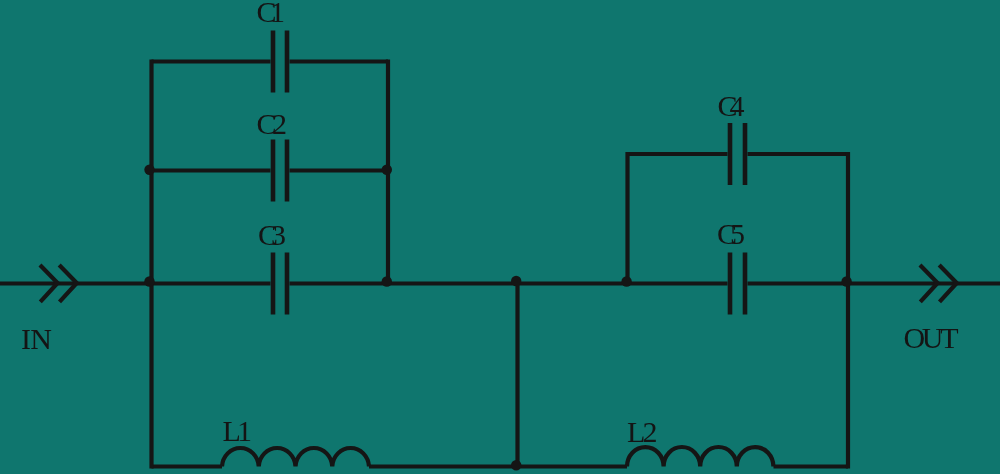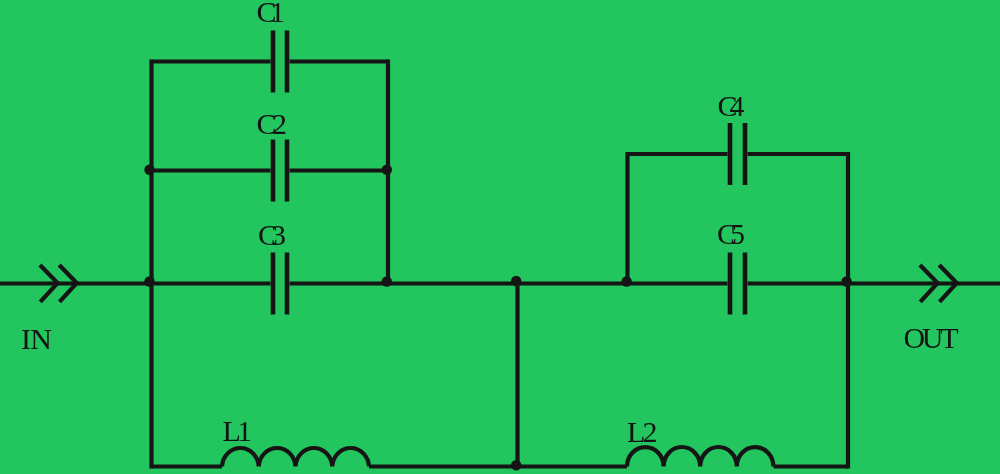--- a/index.html
+++ b/index.html
@@ -1,16 +1,16 @@
 <!DOCTYPE html>
 <html><head>
 <meta charset="utf-8">
 <style>
   html,body{margin:0;padding:0;background:#ffffff;}
-  .page{width:1000px;height:474px;position:relative;overflow:hidden;background:#22c55e;}
+  .page{width:1000px;height:474px;position:relative;overflow:hidden;background:#0f766e;}
   svg{position:absolute;left:0;top:0;filter:blur(0.55px);}
   text{font-family:"Liberation Serif", serif;font-size:30px;fill:#141414;}
 </style>
 </head>
 <body>
 <div class="page">
 <svg width="1000" height="474" viewBox="0 0 1000 474">
   <g stroke="#151515" stroke-width="4.2" fill="none">
 
     <path d="M 0 283.5 H 270.5 M 289.5 283.5 H 727.5 M 747.5 283.5 H 1000"></path>

